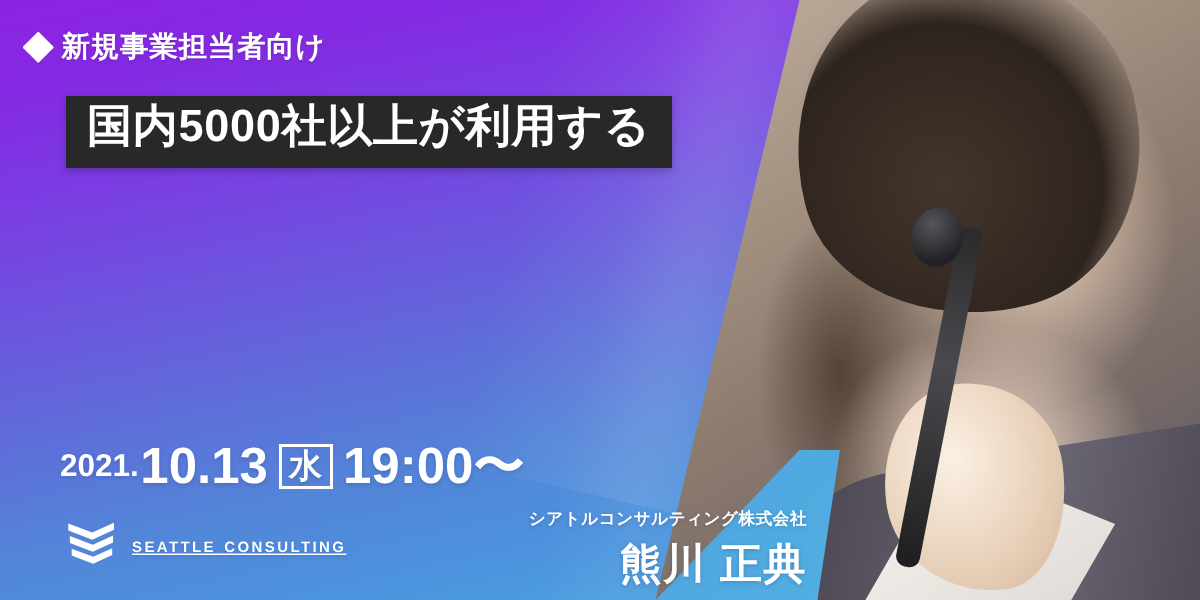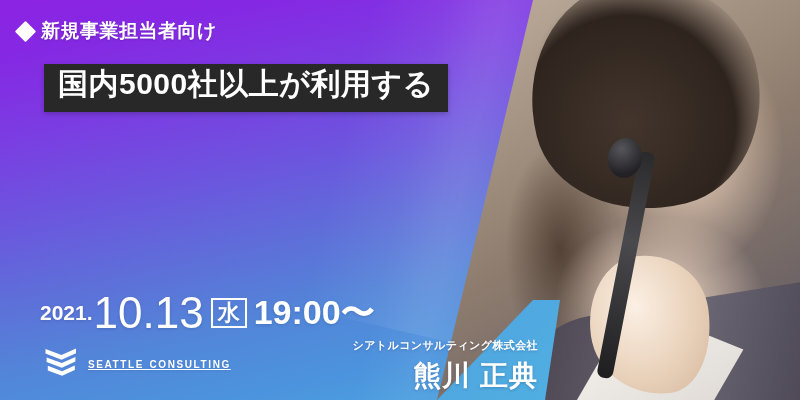--- a/index.html
+++ b/index.html
@@ -179,21 +179,21 @@
     position: absolute;
     left: 40px; top: 288px;
     display: flex;
     align-items: center;
     gap: 7px;
     color: #ffffff;
     white-space: nowrap;
     text-shadow: 0 1px 3px rgba(20,40,90,0.20);
   }
   .dt-year { font-size: 21px; font-weight: bold; letter-spacing: 0px; }
-  .dt-date { font-size: 44px; font-weight: normal; letter-spacing: 0px; margin-left: -6px; }
+  .dt-date { font-size: 34px; font-weight: bold; letter-spacing: 0px; margin-left: -6px; }
   .dt-day {
     font-size: 22px; font-weight: bold;
     border: 2px solid #ffffff;
     padding: 1px 5px 2px 5px;
     line-height: 1.05;
   }
   .dt-time { font-size: 34px; font-weight: bold; }
 
   .logo {
     position: absolute;

